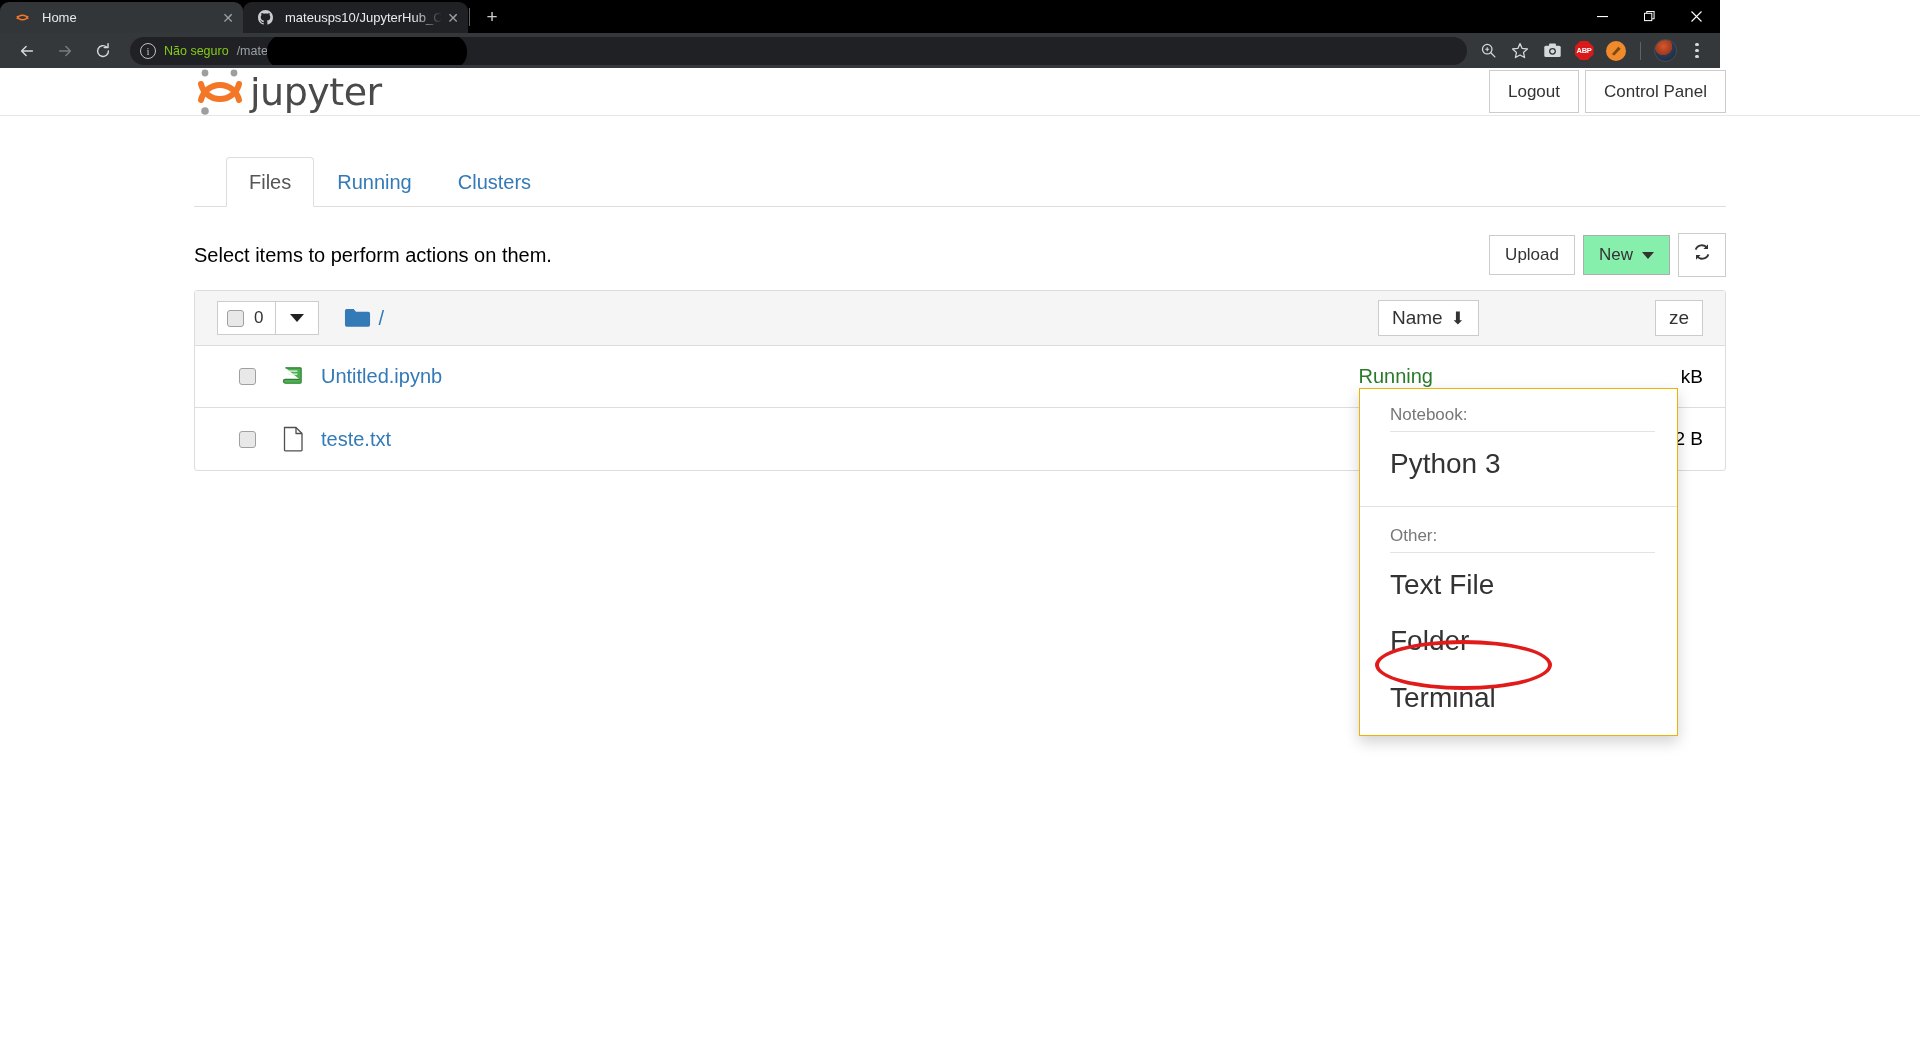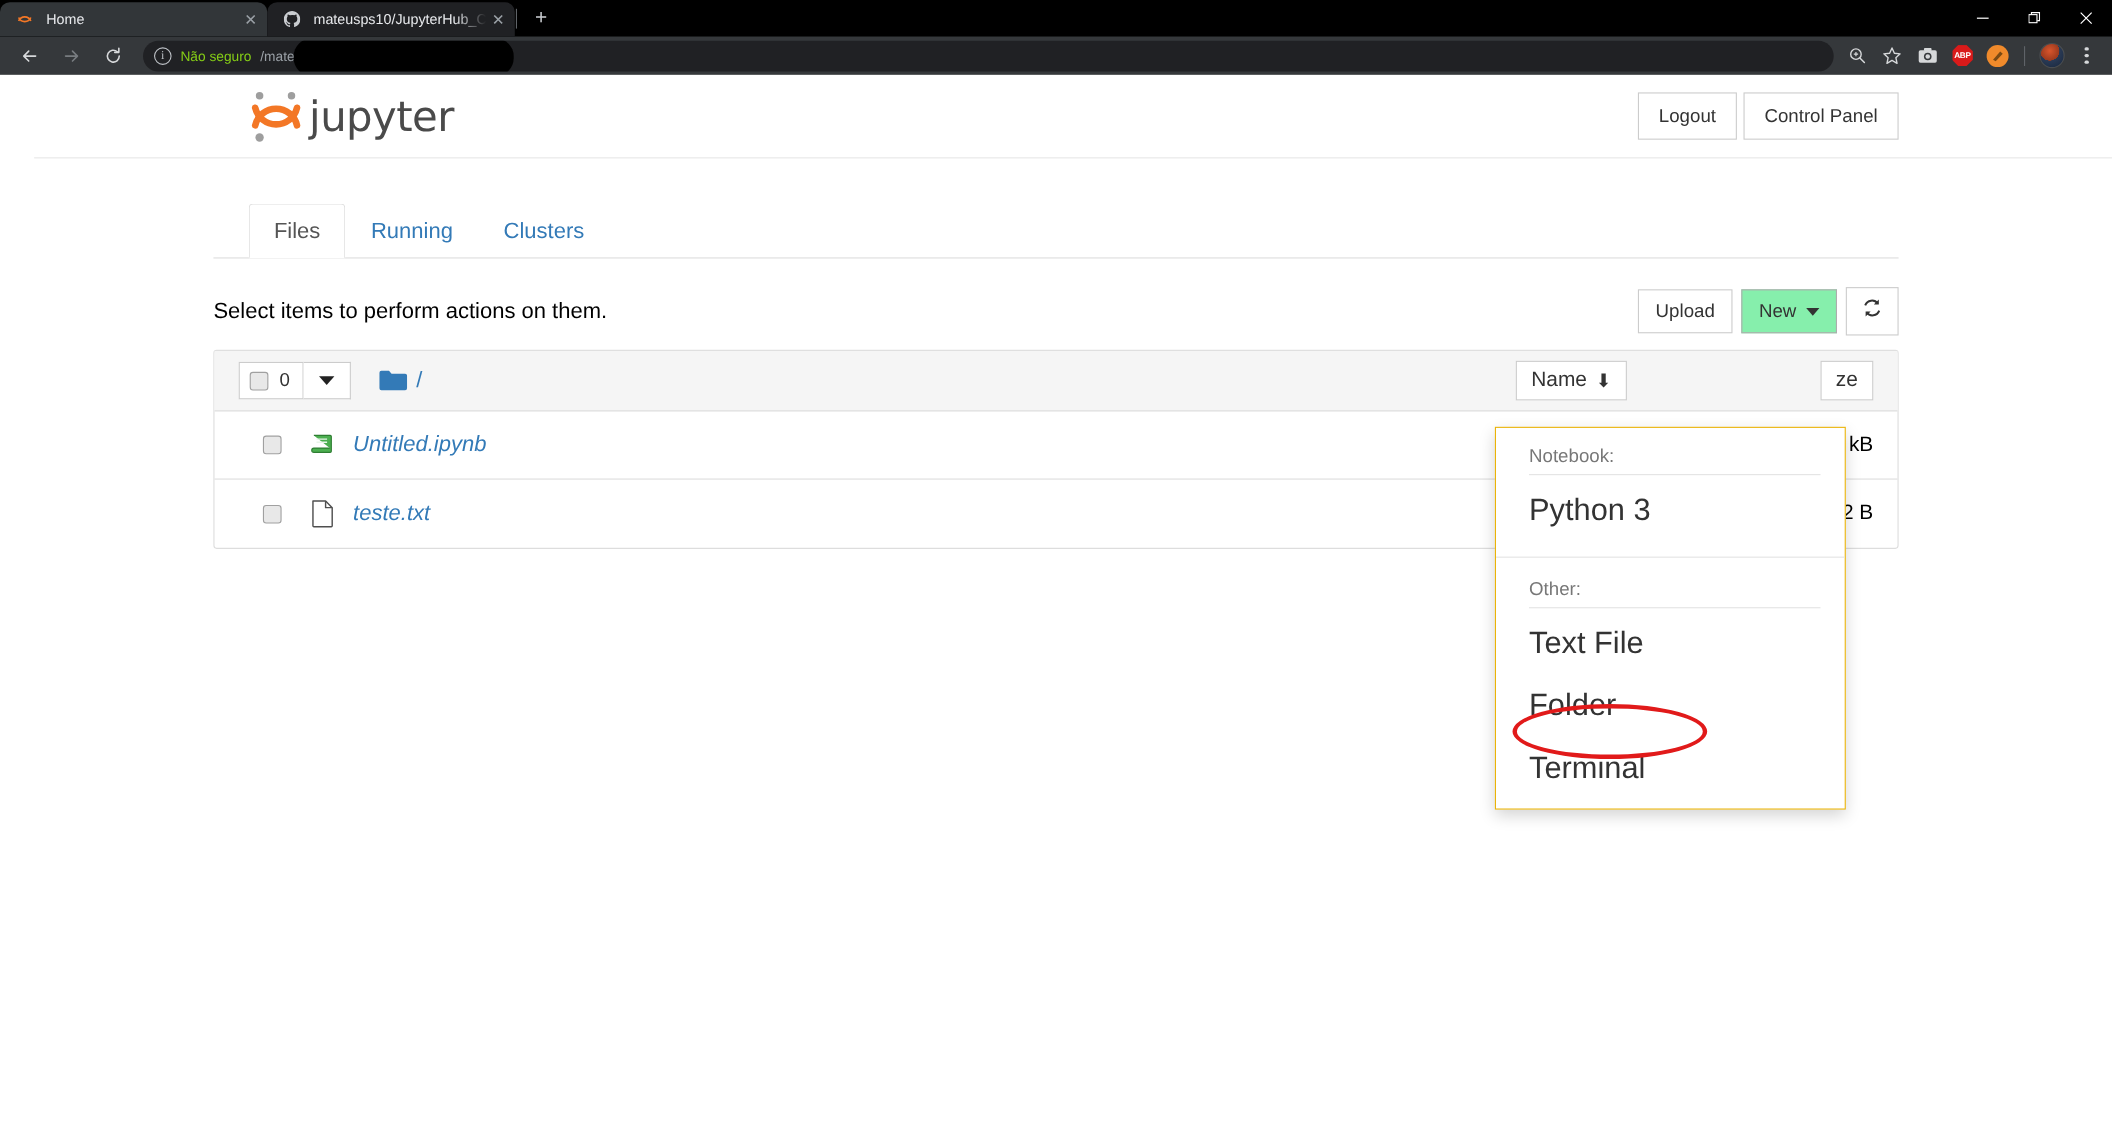--- a/index.html
+++ b/index.html
@@ -6,21 +6,21 @@
   html, body {
     margin: 0; padding: 0;
     width: 1920px; height: 1038px;
     overflow: hidden;
     font-family: "Liberation Sans", sans-serif;
     background: #ffffff;
   }
 
   
   .browser-chrome {
-    width: 1920px;
+    width: 1720px;
     background: #000000;
     user-select: none;
   }
   .tabstrip {
     height: 33px;
     background: #000000;
     display: flex;
     align-items: flex-end;
     position: relative;
   }
@@ -193,27 +193,26 @@
     width: 3.2px; height: 3.2px;
     border-radius: 50%;
     background: #d6d8da;
     display: block;
   }
 
   
   .page { position: relative; width: 1920px; height: 970px; background: #fff; }
 
   .jp-header {
-    height: 76px;
+    height: 48px;
     border-bottom: 1px solid #e7e7e7;
     display: flex;
     align-items: center;
     justify-content: space-between;
     padding: 0 194px 0 194px;
-    margin-left: 31px;
   }
   .jp-logo { display: flex; align-items: center; gap: 4px; }
   .jp-logo-word {
     font-size: 38px;
     color: #4a4a4a;
     font-weight: 400;
     letter-spacing: -0.5px;
     font-family: "DejaVu Sans", sans-serif;
   }
   .jp-header-btns { display: flex; gap: 0; }
@@ -355,21 +354,21 @@
 
   .file-row {
     height: 62px;
     display: flex;
     align-items: center;
     padding: 0 22px;
     border-bottom: 1px solid #ddd;
     justify-content: space-between;
   }
   .file-row:last-child { border-bottom: none; }
-  .row-left { display: flex; align-items: center; font-style: italic; }
+  .row-left { display: flex; align-items: center; }
   .row-checkbox {
     width: 17px; height: 17px;
     border: 1px solid #a0a0a0;
     background: #e8e8e8;
     border-radius: 3px;
     margin-left: 22px;
   }
   .file-icon {
     width: 26px; height: 26px;
     margin-left: 24px;

